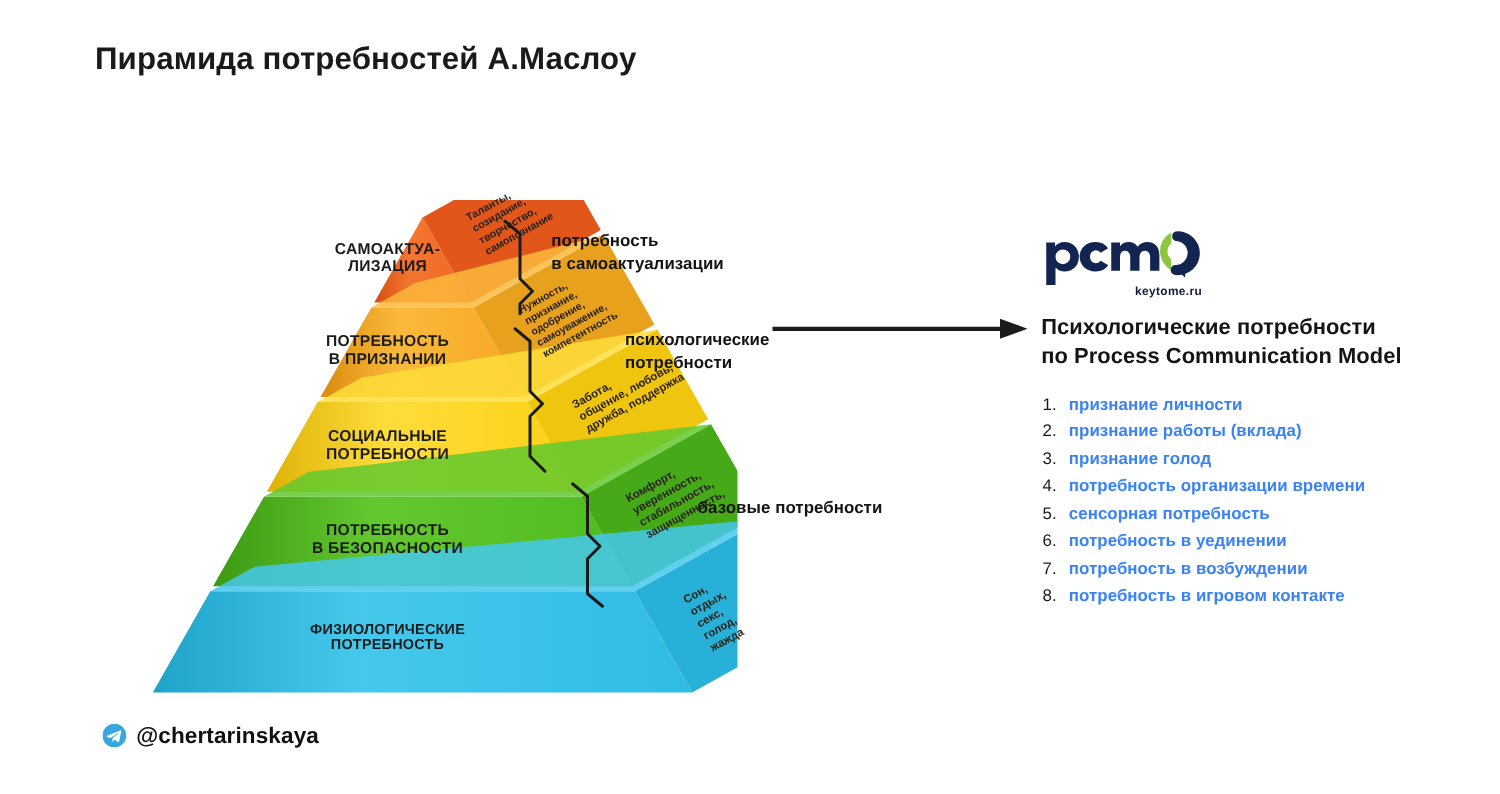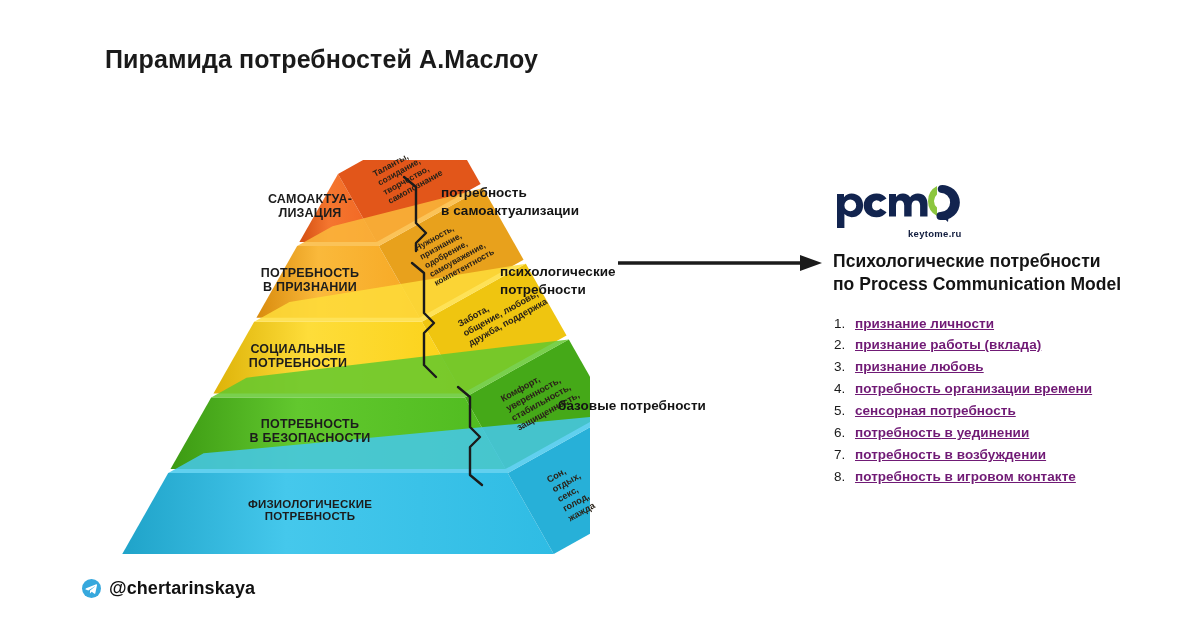--- a/index.html
+++ b/index.html
@@ -7,21 +7,21 @@
   body{
     width:1200px;height:635px;
     background:#ffffff;
     font-family:"Liberation Sans","DejaVu Sans",sans-serif;
     position:relative;overflow:hidden;
     -webkit-font-smoothing:antialiased;
   }
   .stage{position:absolute;inset:0;}
 
   
-  .hdr{position:absolute;left:76px;top:44px;margin-left:29px;}
+  .hdr{position:absolute;left:76px;top:32px;}
   .hdr-title{
     font-size:25px;font-weight:bold;color:#1a1a1a;letter-spacing:.1px;
     white-space:nowrap;line-height:1.2;
   }
   .hdr-sub{
     margin-top:13px;font-size:15.5px;font-weight:bold;color:#9b9b9b;
     white-space:nowrap;letter-spacing:.1px;
   }
 
   
@@ -64,24 +64,23 @@
     white-space:pre-line;letter-spacing:.05px;
   }
   .rp-list{
     margin:16px 0 0 0;padding:0 0 0 22px;
     list-style:none;
     counter-reset:pcm;
   }
   .rp-list li{
     counter-increment:pcm;
     position:relative;
-    font-size:13.5px;font-weight:bold;color:#701a75;
+    font-size:13.5px;font-weight:bold;color:#3b82f6;
     line-height:1.62;letter-spacing:.05px;
     white-space:nowrap;
-    text-decoration:underline;
   }
   .rp-list li::before{
     content:counter(pcm) ".";
     position:absolute;left:-21px;top:0;
     font-weight:normal;color:#1a1a1a;
   }
 
   
   .tg{position:absolute;left:82px;top:578px;display:flex;align-items:center;gap:8px;}
   .tg-handle{font-size:18px;font-weight:bold;color:#111;letter-spacing:.1px;}
@@ -170,21 +169,21 @@
 созидание,
 творчество,
 самопознание</div>
       <div class="lvl-label" style="font-size: 12.5px; width: 240px; left: 100px; top: 105.846px;">ПОТРЕБНОСТЬ
 В ПРИЗНАНИИ</div>
       <div class="side-label" style="font-size: 8.4px; left: 323.225px; top: 84.0862px; transform: rotate(-29deg);">Нужность,
 признание,
 одобрение,
 самоуважение,
 компетентность</div>
-      <div class="lvl-label" style="font-size: 12.5px; width: 240px; left: 88px; top: 181.538px;">СОЦИАЛЬНЫЕ
+      <div class="lvl-label" style="font-size: 12.5px; width: 240px; left: 100px; top: 181.538px;">СОЦИАЛЬНЫЕ
 ПОТРЕБНОСТИ</div>
       <div class="side-label" style="font-size: 9.2px; left: 366.196px; top: 159.778px; transform: rotate(-29deg);">Забота,
 общение, любовь,
 дружба, поддержка</div>
       <div class="lvl-label" style="font-size: 12.5px; width: 240px; left: 100px; top: 257.231px;">ПОТРЕБНОСТЬ
 В БЕЗОПАСНОСТИ</div>
       <div class="side-label" style="font-size: 9.2px; left: 409.167px; top: 235.471px; transform: rotate(-29deg);">Комфорт,
 уверенность,
 стабильность,
 защищенность,</div>
@@ -241,21 +240,21 @@
       </svg>
       <div class="logo-cap">keytome.ru</div>
     </div>
 
     <div class="rp-title">Психологические потребности
 по Process Communication Model</div>
 
     <ol class="rp-list" id="pcm-list">
         <li>признание личности</li>
         <li>признание работы (вклада)</li>
-        <li>признание любовь</li>
+        <li>признание голод</li>
         <li>потребность организации времени</li>
         <li>сенсорная потребность</li>
         <li>потребность в уединении</li>
         <li>потребность в возбуждении</li>
         <li>потребность в игровом контакте</li>
       </ol>
   </div>
 
   <div class="tg">
     <svg width="19" height="19" viewBox="0 0 40 40">

